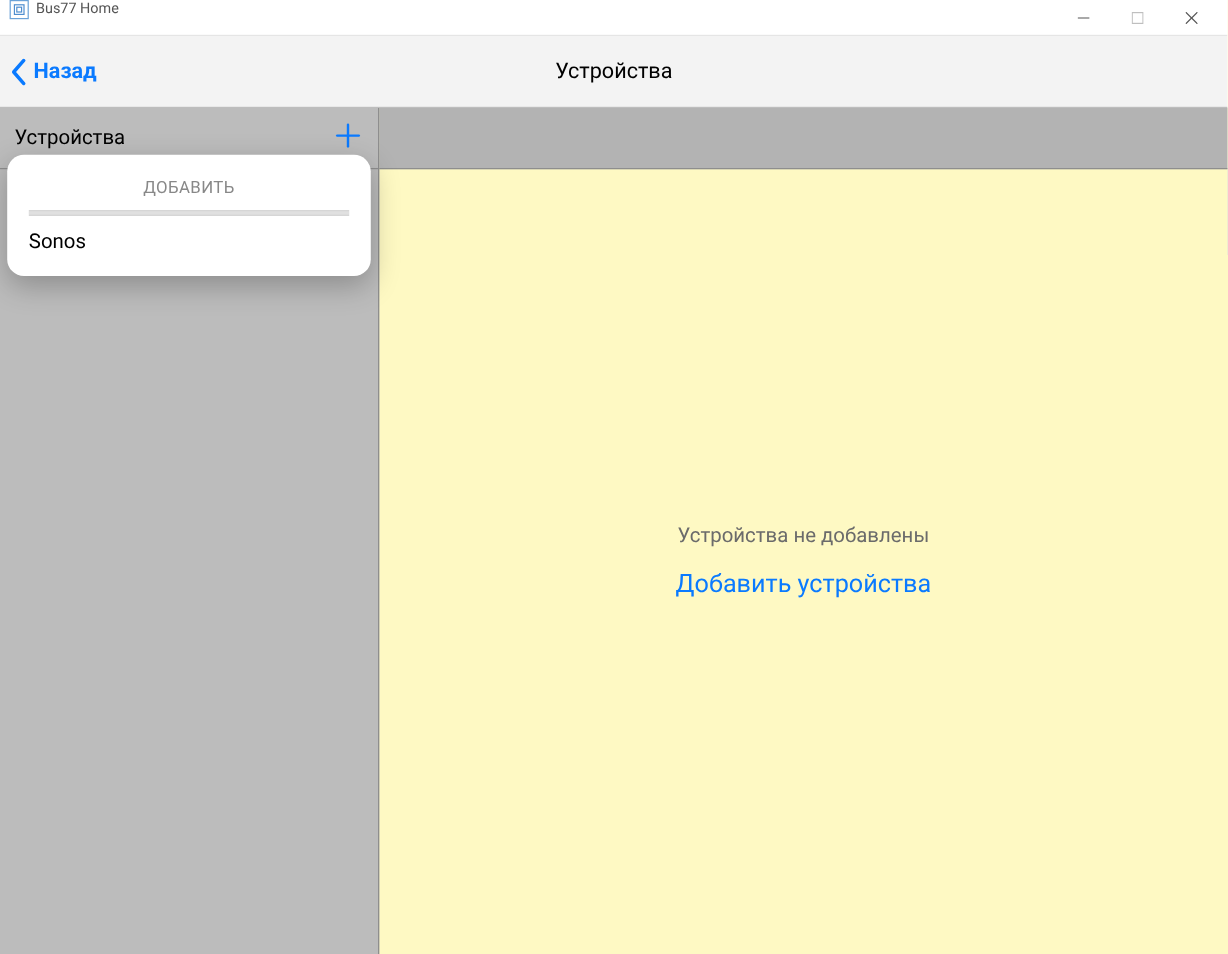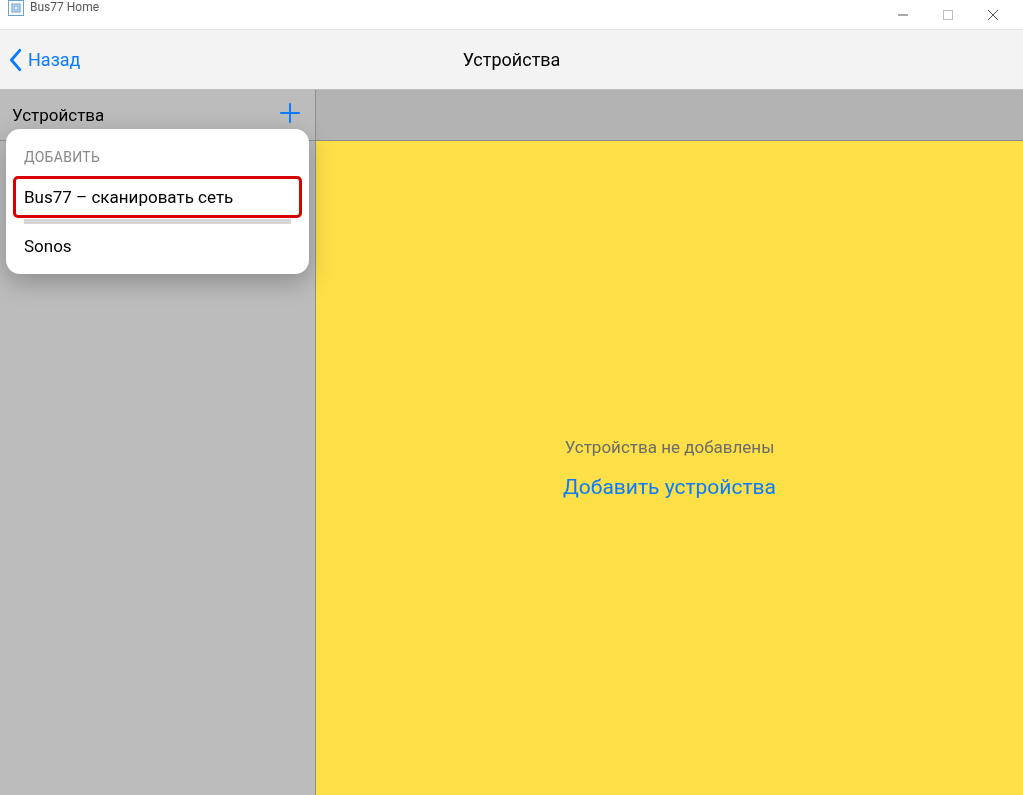--- a/index.html
+++ b/index.html
@@ -73,20 +73,21 @@
       align-items: center;
     }
     .back-btn {
       display: flex;
       align-items: center;
       color: #0a7aff;
       font-size: 18px;
       padding: 0 10px 0 6px;
       height: 100%;
       cursor: pointer;
+      font-weight: bold;
     }
     .back-btn svg {
       width: 18px;
       height: 24px;
       margin-right: 4px;
     }
     .nav-title {
       position: absolute;
       left: 50%;
       transform: translateX(-50%);
@@ -137,20 +138,21 @@
       border-radius: 14px;
       box-shadow: 0 8px 24px rgba(0,0,0,0.25);
       padding: 14px 0 6px 0;
       overflow: hidden;
     }
     .popover-header {
       padding: 6px 18px 10px 18px;
       font-size: 14px;
       color: #888;
       letter-spacing: 0.3px;
+      text-align: center;
     }
     .popover-item {
       padding: 12px 18px;
       font-size: 17px;
       color: #000;
       cursor: pointer;
       position: relative;
     }
     .popover-item.highlighted {
       outline: 3px solid #d80000;
@@ -163,21 +165,21 @@
     .popover-divider {
       height: 1px;
       background: #d6d6d6;
       margin: 0 18px;
     }
     
     .main-pane {
       flex: 1;
       display: flex;
       flex-direction: column;
-      background: #fde047;
+      background: #fef9c3;
     }
     .main-pane-topbar {
       height: 51px;
       border-bottom: 1px solid #8e8e8e;
       background: #b3b3b3;
     }
     .empty-state {
       flex: 1;
       display: flex;
       flex-direction: column;
@@ -244,23 +246,20 @@
         <svg width="22" height="22" viewBox="0 0 22 22">
           <line x1="11" y1="2" x2="11" y2="20" stroke="#0a7aff" stroke-width="2" stroke-linecap="round"></line>
           <line x1="2" y1="11" x2="20" y2="11" stroke="#0a7aff" stroke-width="2" stroke-linecap="round"></line>
         </svg>
       </span>
     </div>
 
     <div class="popover">
       <div class="popover-header">ДОБАВИТЬ</div>
 
-      <div class="popover-item highlighted">
-        <span>Bus77 – сканировать сеть</span>
-      </div>
       <div class="popover-divider"></div>
 
       <div class="popover-divider"></div>
 
       <div class="popover-divider"></div>
 
       <div class="popover-divider"></div>
 
       <div class="popover-divider"></div>
 

